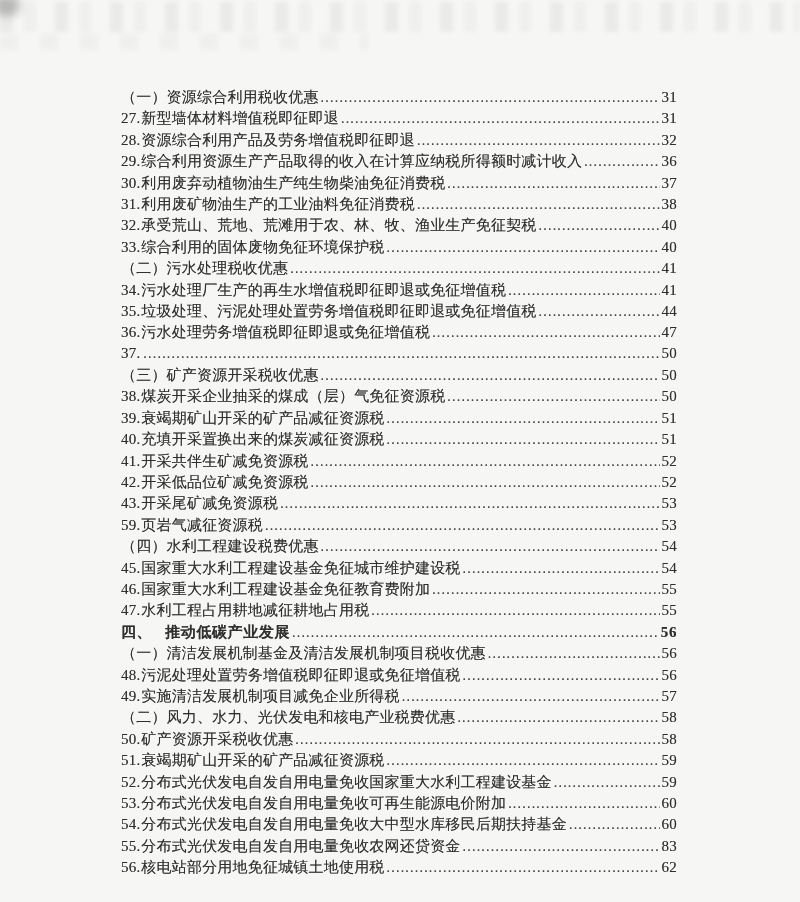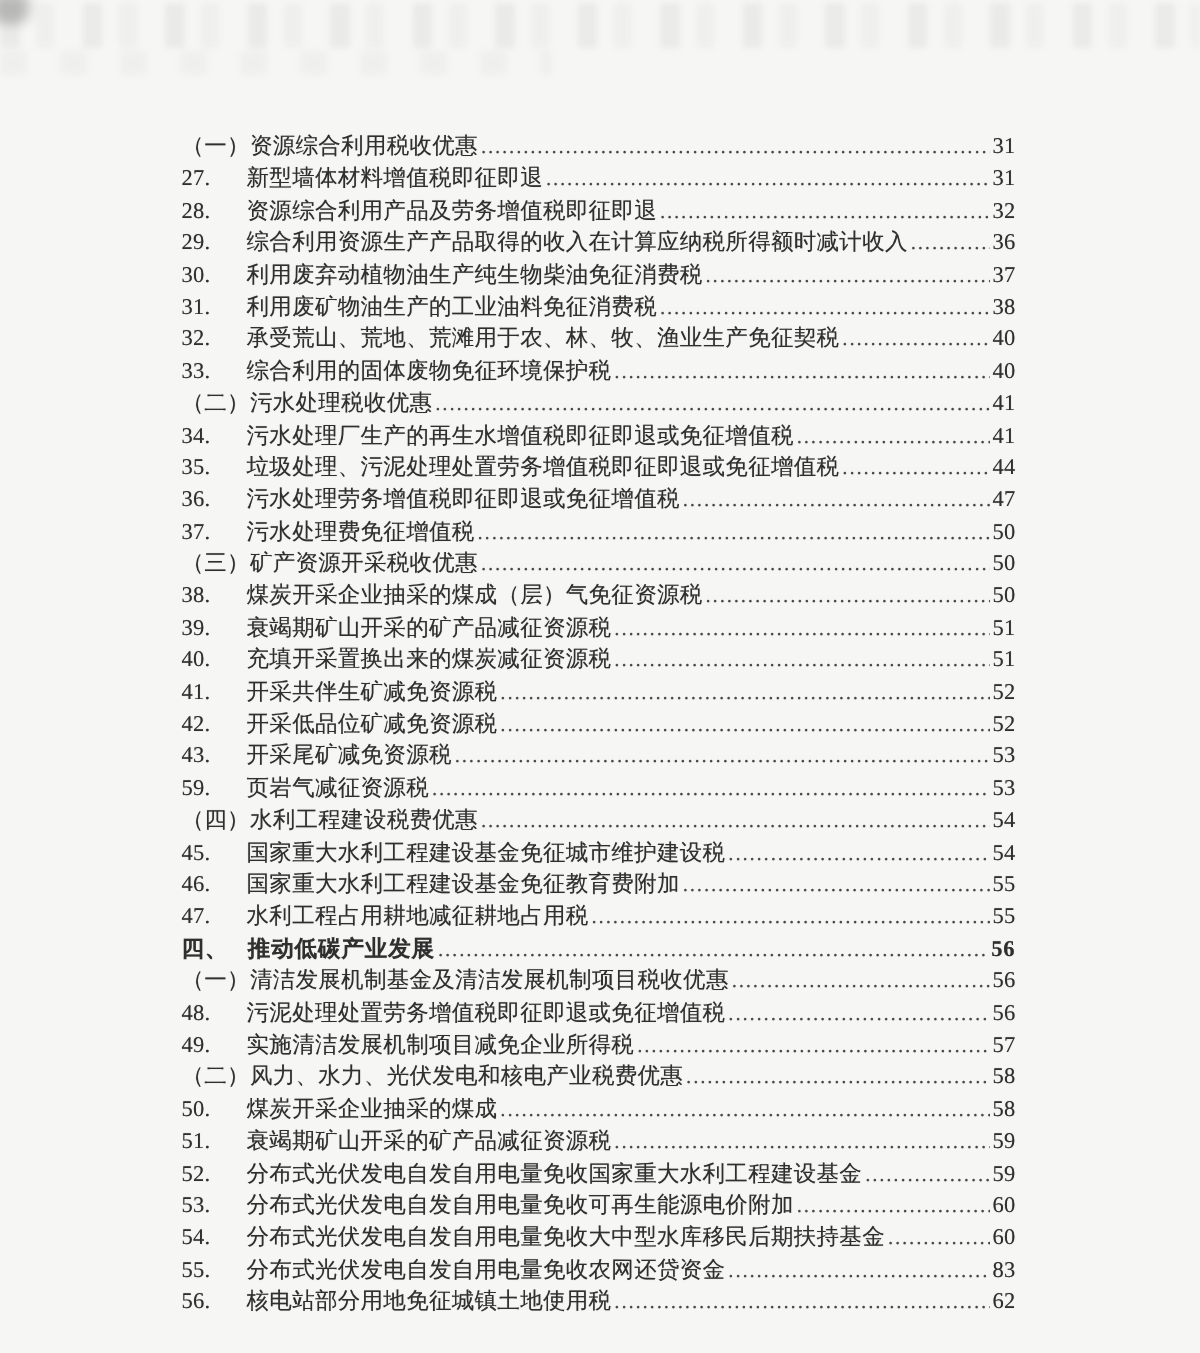--- a/index.html
+++ b/index.html
@@ -62,21 +62,21 @@
   .toc-row {
     display: flex;
     align-items: baseline;
     height: 21.4px;
     font-size: 15px;
     letter-spacing: 0.2px;
     white-space: nowrap;
     text-shadow: 0 0 0.5px rgba(70,70,70,0.55);
   }
   .toc-row .num {
-    margin-right: 24px;
+    margin-right: 1px;
     white-space: nowrap;
   }
   .toc-row .text {
     white-space: nowrap;
   }
   .toc-row .leader {
     flex: 1;
     overflow: hidden;
     white-space: nowrap;
     margin: 0 1px 0 2px;
@@ -176,21 +176,20 @@
         <span class="page">44</span>
       </div>
       <div class="toc-row item">
         <span class="num">36.</span>
         <span class="text">污水处理劳务增值税即征即退或免征增值税</span>
         <span class="leader"></span>
         <span class="page">47</span>
       </div>
       <div class="toc-row item">
         <span class="num">37.</span>
-        <span class="text">污水处理费免征增值税</span>
         <span class="leader"></span>
         <span class="page">50</span>
       </div>
       <div class="toc-row section">
         <span class="text">（三）矿产资源开采税收优惠</span>
         <span class="leader"></span>
         <span class="page">50</span>
       </div>
       <div class="toc-row item">
         <span class="num">38.</span>
@@ -280,21 +279,21 @@
         <span class="leader"></span>
         <span class="page">57</span>
       </div>
       <div class="toc-row section">
         <span class="text">（二）风力、水力、光伏发电和核电产业税费优惠</span>
         <span class="leader"></span>
         <span class="page">58</span>
       </div>
       <div class="toc-row item">
         <span class="num">50.</span>
-        <span class="text">煤炭开采企业抽采的煤成</span>
+        <span class="text">矿产资源开采税收优惠</span>
         <span class="leader"></span>
         <span class="page">58</span>
       </div>
       <div class="toc-row item">
         <span class="num">51.</span>
         <span class="text">衰竭期矿山开采的矿产品减征资源税</span>
         <span class="leader"></span>
         <span class="page">59</span>
       </div>
       <div class="toc-row item">

